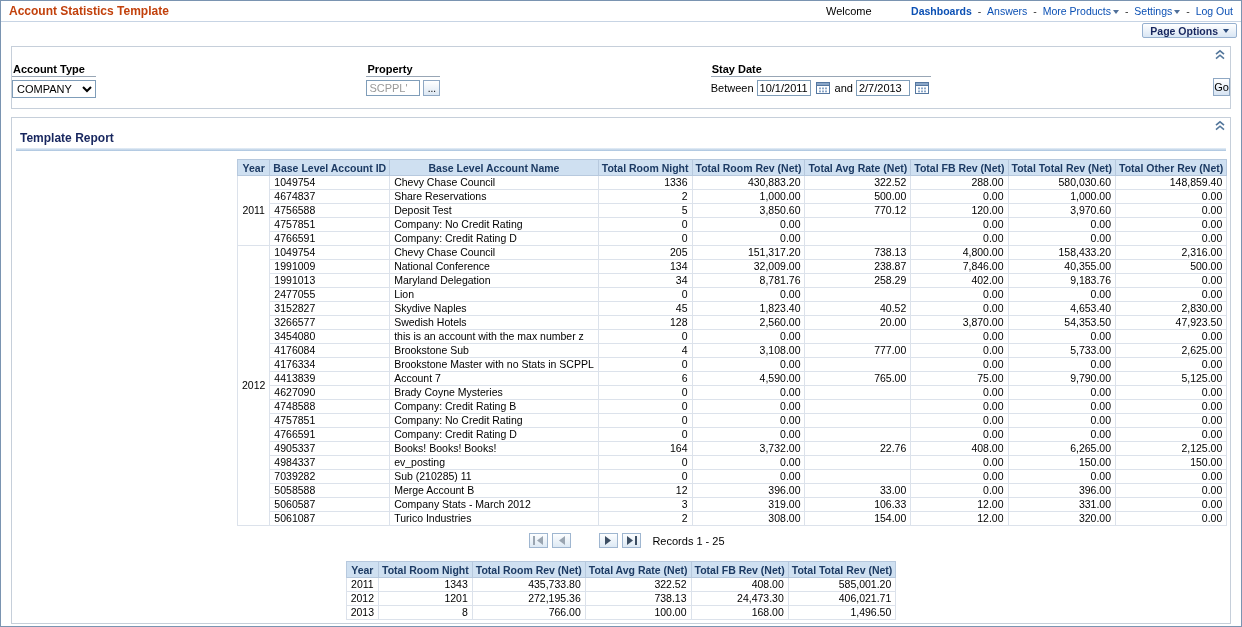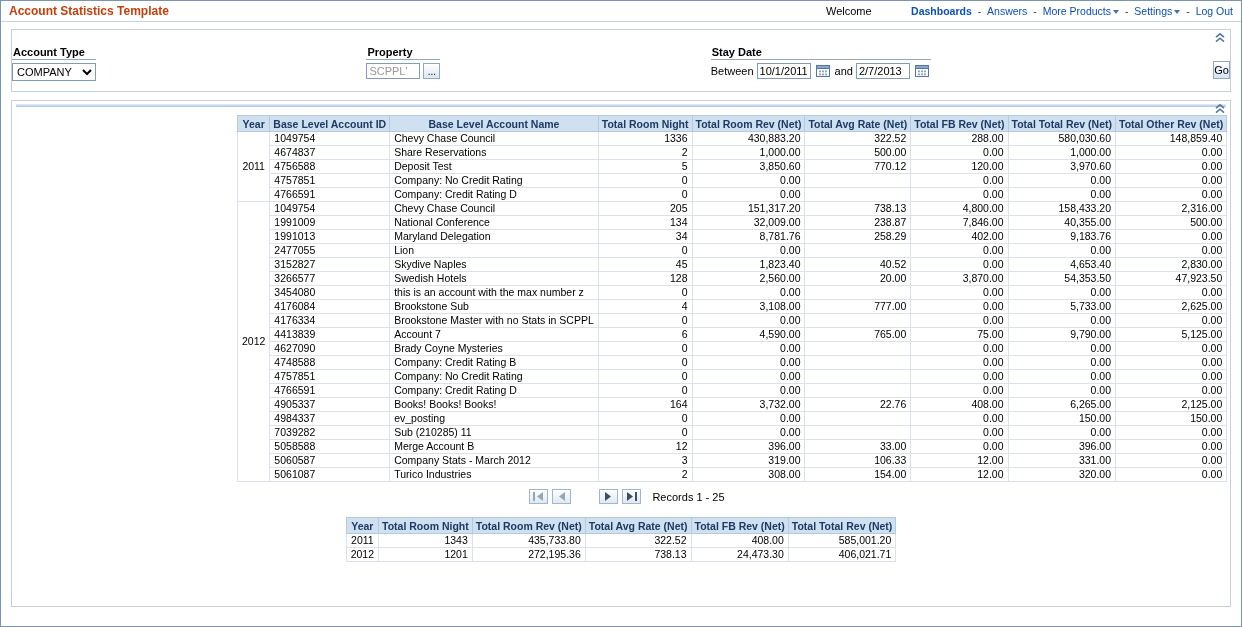--- a/index.html
+++ b/index.html
@@ -62,20 +62,26 @@
 <body>
 
 <div class="page">
 
   <div class="topbar">
     <span class="app-title">Account Statistics Template</span>
     <span class="welcome">Welcome</span>
     <span class="topnav"><a class="nav-link bold" href="#">Dashboards</a><span class="nav-sep"> - </span><a class="nav-link" href="#">Answers</a><span class="nav-sep"> - </span><a class="nav-link" href="#">More Products<span class="nav-caret"></span></a><span class="nav-sep"> - </span><a class="nav-link" href="#">Settings<span class="nav-caret"></span></a><span class="nav-sep"> - </span><a class="nav-link" href="#">Log Out</a></span>
   </div>
 
+  <div class="options-bar">
+    <button class="page-options-btn">
+      <span>Page Options</span>
+      <span class="po-caret"></span>
+    </button>
+  </div>
 
   <div class="filter-panel">
     <button class="collapse-btn">
       <span>
         <svg width="12" height="12" viewBox="0 0 12 12">
             <path d="M2 5.2 6 1.8 10 5.2" fill="none" stroke="#54779c" stroke-width="1.6"></path>
             <path d="M2 9.6 6 6.2 10 9.6" fill="none" stroke="#54779c" stroke-width="1.6"></path>
           </svg>
       </span>
     </button>
@@ -144,20 +150,21 @@
 
   <div class="report-panel">
     <button class="collapse-btn">
       <span>
         <svg width="12" height="12" viewBox="0 0 12 12">
             <path d="M2 5.2 6 1.8 10 5.2" fill="none" stroke="#54779c" stroke-width="1.6"></path>
             <path d="M2 9.6 6 6.2 10 9.6" fill="none" stroke="#54779c" stroke-width="1.6"></path>
           </svg>
       </span>
     </button>
+    <div class="report-title">Template Report</div>
     <div class="title-rule"></div>
 
     <div class="report-table-wrap">
       <table class="grid main">
         <colgroup>
           <col style="width:24px">
             <col style="width:76px">
             <col style="width:175px">
             <col style="width:75px">
             <col style="width:90px">
@@ -493,17 +500,25 @@
               <td class="num">585,001.20</td>
             </tr>
             <tr>
               <td class="year-cell">2012</td>
               <td class="num">1201</td>
               <td class="num">272,195.36</td>
               <td class="num">738.13</td>
               <td class="num">24,473.30</td>
               <td class="num">406,021.71</td>
             </tr>
+            <tr>
+              <td class="year-cell">2013</td>
+              <td class="num">8</td>
+              <td class="num">766.00</td>
+              <td class="num">100.00</td>
+              <td class="num">168.00</td>
+              <td class="num">1,496.50</td>
+            </tr>
           </tbody>
       </table>
     </div>
   </div>
 </div>
 
 </body></html>

